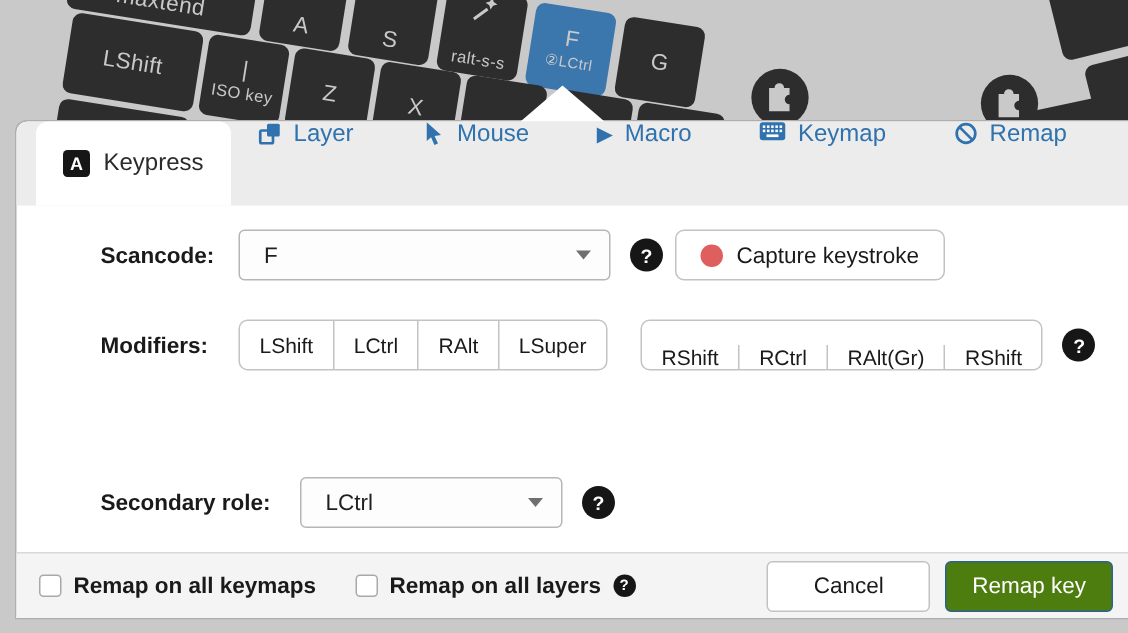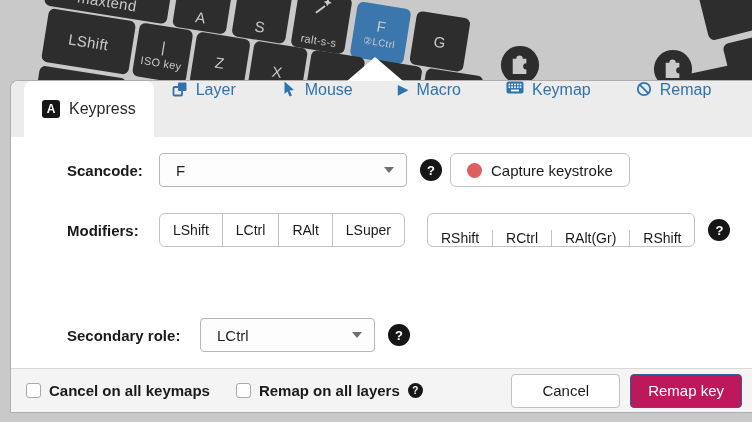--- a/index.html
+++ b/index.html
@@ -125,21 +125,21 @@
   .checkbox {
     width:15px; height:15px; background:#fff; border:1px solid #a9a9a9; border-radius:3px;
     flex:0 0 auto;
   }
   .cb-label { font-weight:bold; font-size:15px; margin-left:8px; color:#1a1a1a; }
   .cb2 { margin-left:26px; }
   .spacer { flex:1 1 auto; }
   .btn-cancel { padding:0 30px; border-radius:4px; }
   .btn-remap {
     margin-left:10px; margin-right:2px; padding:0 17px; border-radius:4px;
-    background:#be185d; border:1px solid #2c6191; color:#ffffff;
+    background:#4d7c0f; border:1px solid #2c6191; color:#ffffff;
   }
 </style>
 </head>
 <body>
 
 <div class="kb-stage">
   <div class="kb-left">
     <div class="key bottom-label key-maxtend">
         <span>maxtend</span>
       </div>
@@ -290,21 +290,21 @@
         <span>LCtrl</span>
         <span class="caret"></span>
       </div>
       <span class="help">?</span>
     </div>
 
   </div>
 
   <div class="dfooter">
     <span class="checkbox"></span>
-    <span class="cb-label">Cancel on all keymaps</span>
+    <span class="cb-label">Remap on all keymaps</span>
     <span class="checkbox cb2"></span>
     <span class="cb-label">Remap on all layers</span>
     <span class="help help-sm">?</span>
     <span class="spacer"></span>
     <div class="btn btn-cancel">Cancel</div>
     <div class="btn btn-remap">Remap key</div>
   </div>
 
 </div>
 

